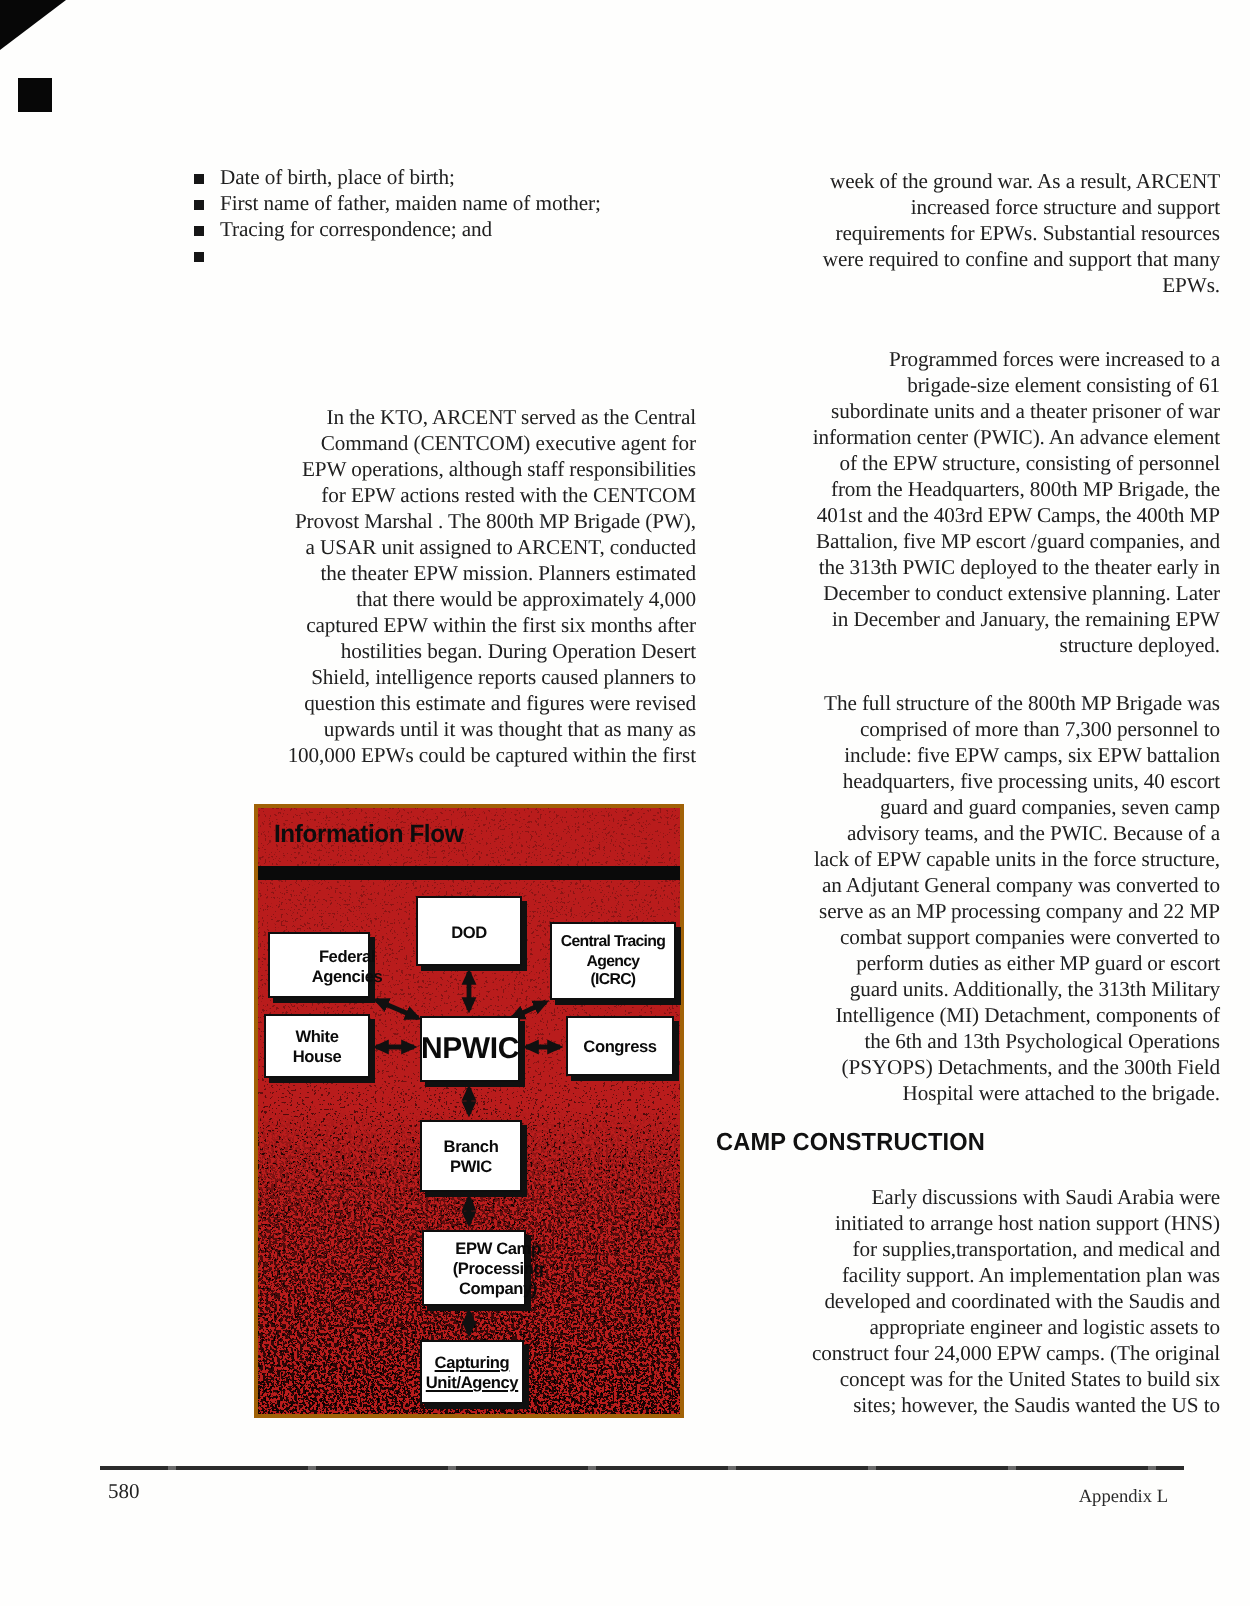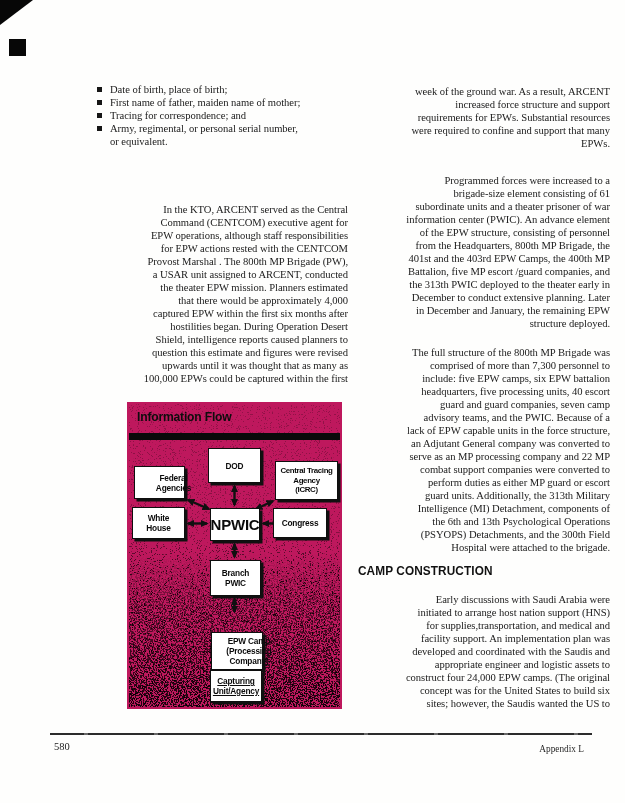--- a/index.html
+++ b/index.html
@@ -18,21 +18,21 @@
   .bullets{position:absolute;left:96px;top:83px;width:252px;margin:0;padding:0;list-style:none;
     font-size:10.6px;line-height:13px;letter-spacing:-0.05px;color:#202020;}
   .bullets li{position:relative;padding-left:14px;white-space:pre-line;}
   .bullets li .sq{position:absolute;left:1px;top:4px;width:4.5px;height:4.5px;background:#161616;}
 
   .sec-head{position:absolute;font-family:"Liberation Sans", sans-serif;font-weight:bold;
     font-size:12.3px;letter-spacing:0.1px;color:#111;transform:scaleX(.96);transform-origin:left;}
 
   
   .diagram{position:absolute;left:127px;top:402px;width:211px;height:303px;
-    border:2px solid #be185d;background:#be185d;}
+    border:2px solid #a16207;background:#b91c1c;}
   .dg-title{position:absolute;left:8px;top:6px;font-family:"Liberation Sans",sans-serif;
     font-weight:bold;font-size:12.5px;letter-spacing:-0.2px;color:#0d0d0d;transform:scaleX(.97);transform-origin:left;}
   .dg-bar{position:absolute;left:0;right:0;top:29px;height:7px;background:#0a0a0a;}
   .dg-svg{position:absolute;left:0;top:0;width:100%;height:100%;}
   .dbox{position:absolute;display:flex;align-items:center;justify-content:center;text-align:center;
     background:#fff;border:1.6px solid #0e0e0e;box-shadow:2.5px 2.5px 0 0 #101010;
     font-family:"Liberation Sans",sans-serif;font-weight:bold;font-size:8.3px;line-height:10px;
     letter-spacing:-0.2px;color:#0b0b0b;white-space:pre-line;box-sizing:border-box;}
   .dbox.small-font{font-size:7.9px;letter-spacing:-0.35px;line-height:9.5px;}
 
@@ -48,22 +48,21 @@
 
 <div class="page">
 
   <div class="corner-tri"></div>
   <div class="corner-sq"></div>
 
   <ul class="bullets">
     <li><span class="sq"></span><span>Date of birth, place of birth;</span></li>
     <li><span class="sq"></span><span>First name of father, maiden name of mother;</span></li>
     <li><span class="sq"></span><span>Tracing for correspondence; and</span></li>
-    <li><span class="sq"></span><span>Army, regimental, or personal serial number,
-or equivalent.</span></li>
+    <li><span class="sq"></span></li>
   </ul>
 
   <div class="col-text" style="left:96px;top:203px;width:252px;">In the KTO, ARCENT served as the Central
 Command (CENTCOM) executive agent for
 EPW operations, although staff responsibilities
 for EPW actions rested with the CENTCOM
 Provost Marshal . The 800th MP Brigade (PW),
 a USAR unit assigned to ARCENT, conducted
 the theater EPW mission. Planners estimated
 that there would be approximately 4,000
@@ -175,24 +174,24 @@
 
     <div class="dbox" style="left:79px;top:44px;width:53px;height:35px;">DOD</div>
     <div class="dbox" style="left:5px;top:62px;width:51px;height:33px;padding-left:28px;">Federal
 Agencies</div>
     <div class="dbox small-font" style="left:146px;top:57px;width:63px;height:39px;">Central Tracing
 Agency
 (ICRC)</div>
     <div class="dbox" style="left:3px;top:103px;width:53px;height:32px;">White
 House</div>
     <div class="dbox" style="left:81px;top:104px;width:50px;height:33px;font-size:15px;">NPWIC</div>
-    <div class="dbox" style="left:144px;top:104px;width:54px;height:30px;">Congress</div>
+    <div class="dbox" style="left:154px;top:104px;width:54px;height:30px;">Congress</div>
     <div class="dbox" style="left:81px;top:156px;width:51px;height:36px;">Branch
 PWIC</div>
-    <div class="dbox" style="left:82px;top:228px;width:52px;height:38px;padding-left:24px;">EPW Camp
+    <div class="dbox" style="left:82px;top:211px;width:52px;height:38px;padding-left:24px;">EPW Camp
 (Processing
 Company)</div>
     <div class="dbox" style="left:81px;top:266px;width:52px;height:32px;text-decoration:underline;">Capturing
 Unit/Agency</div>
   </div>
 
   <div class="footer-rule"></div>
   <div class="page-num">580</div>
   <div class="appendix">Appendix L</div>
 

